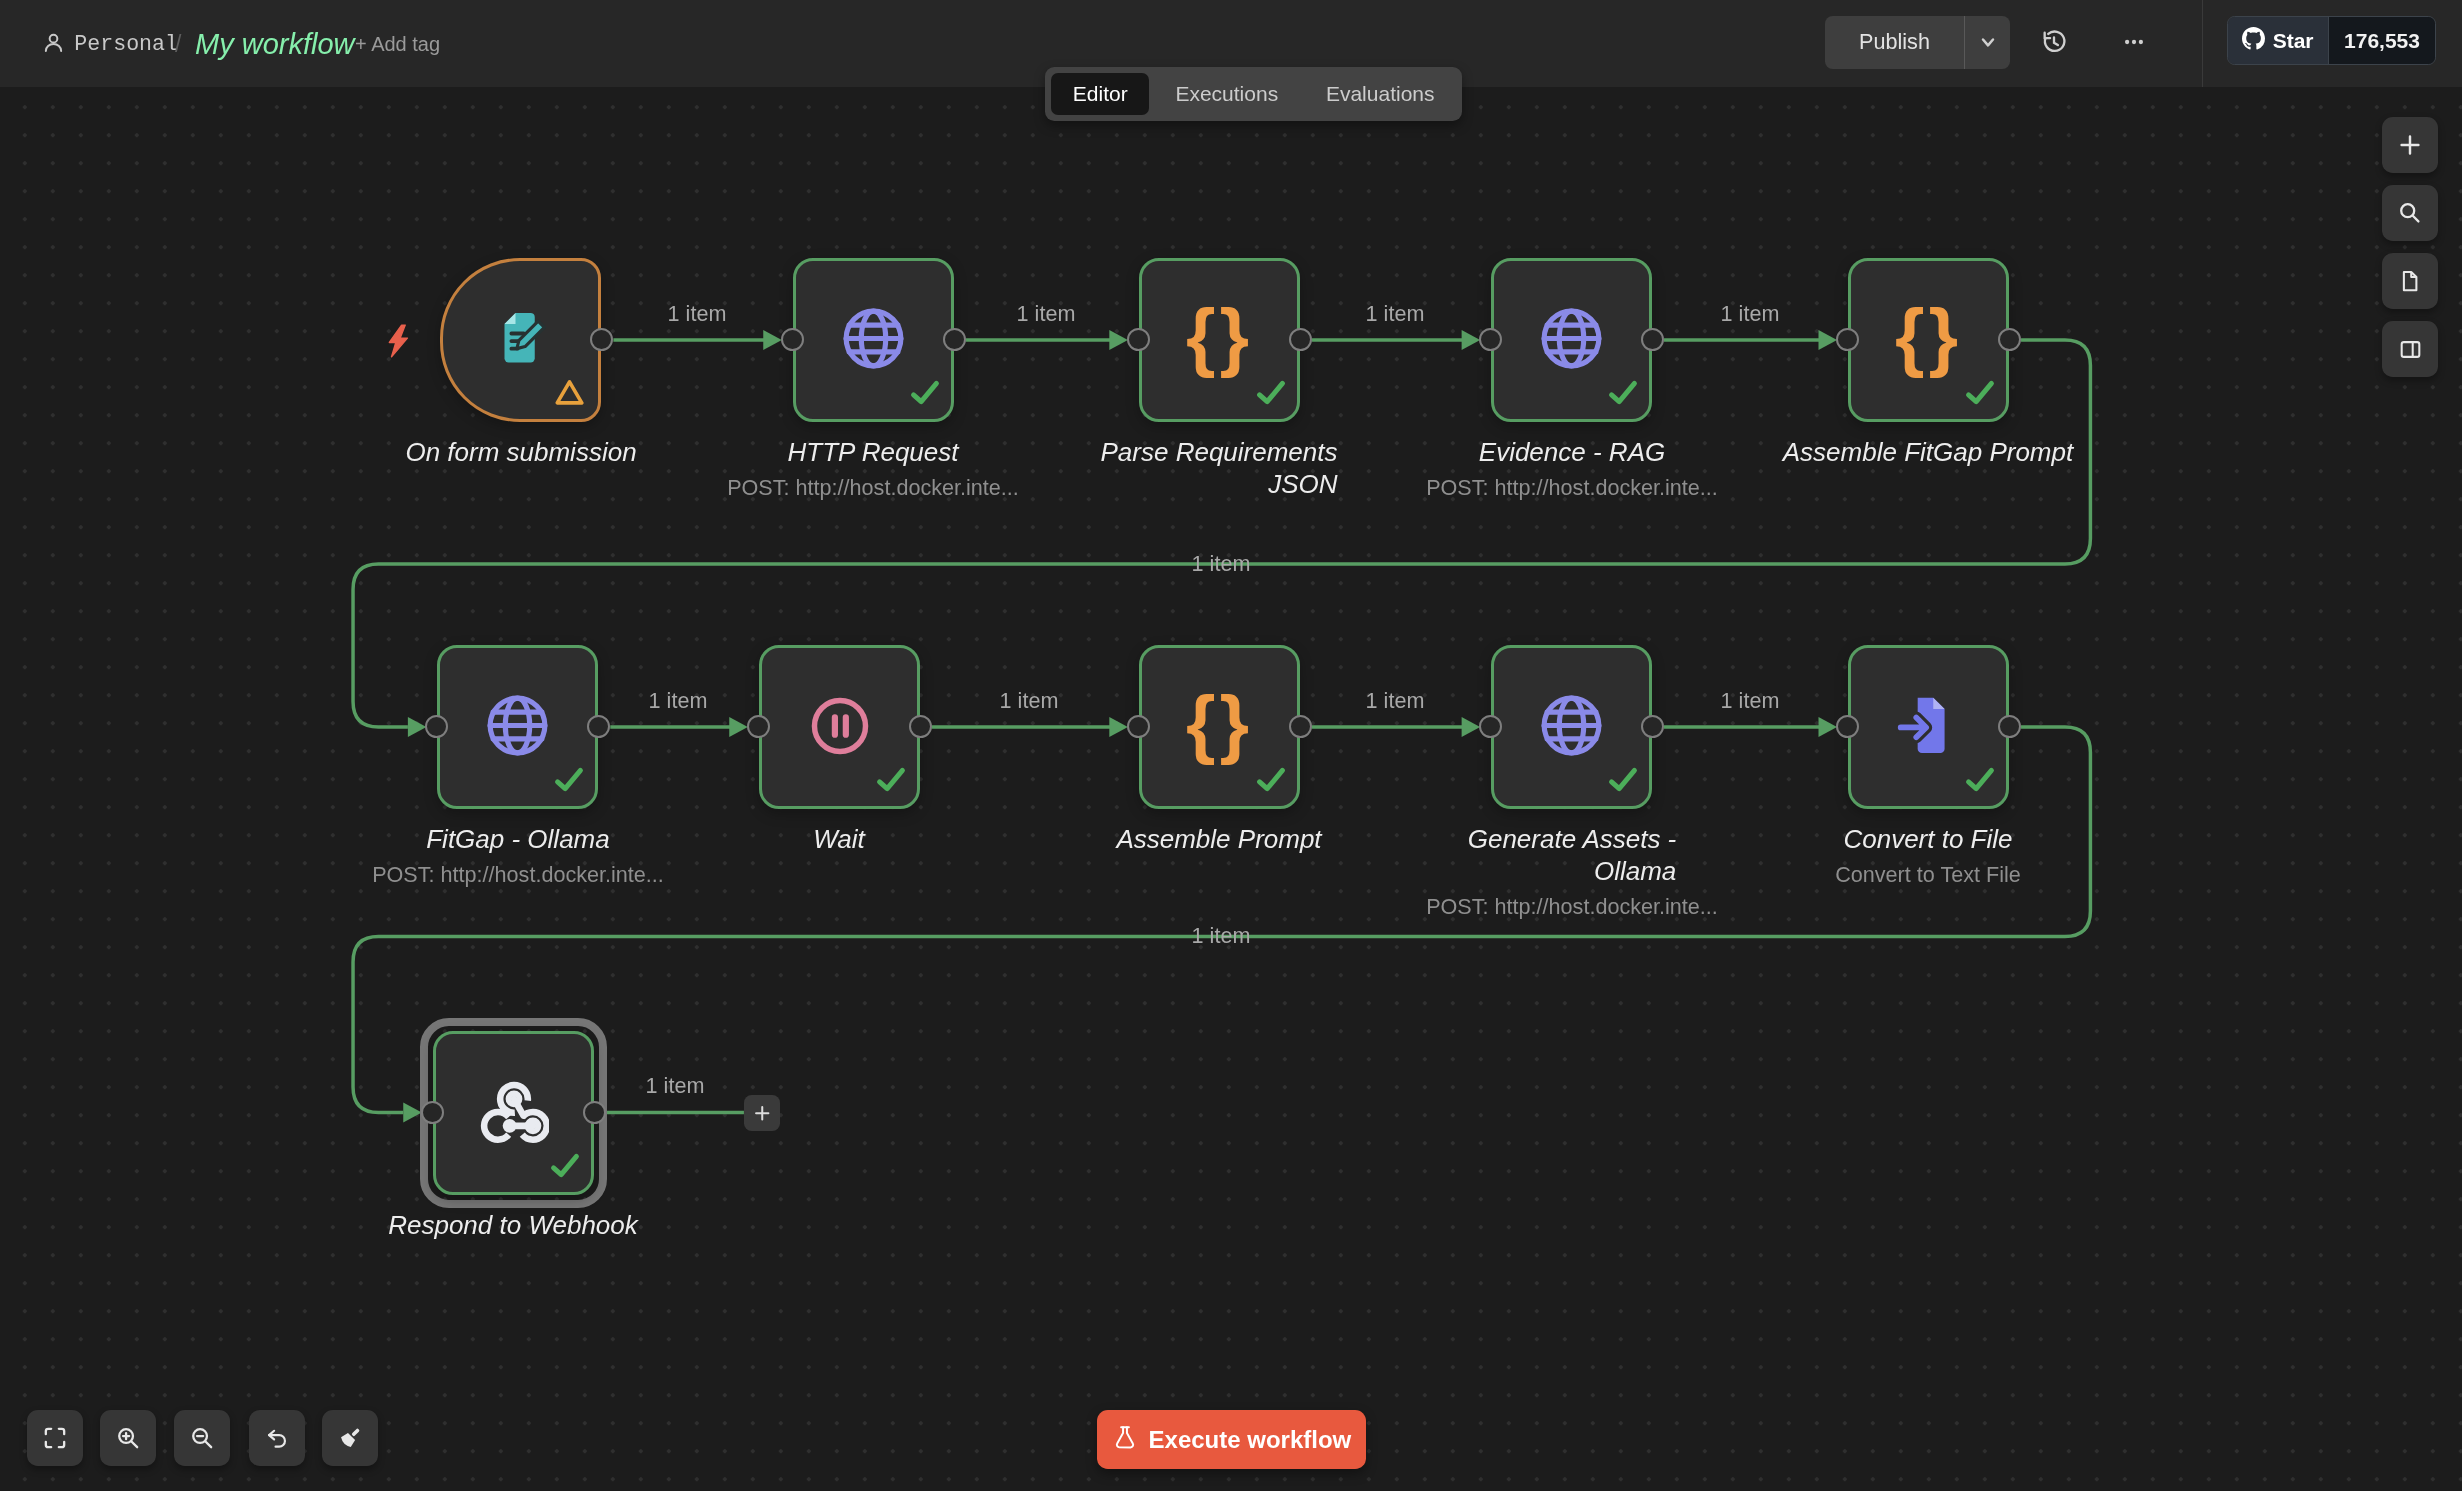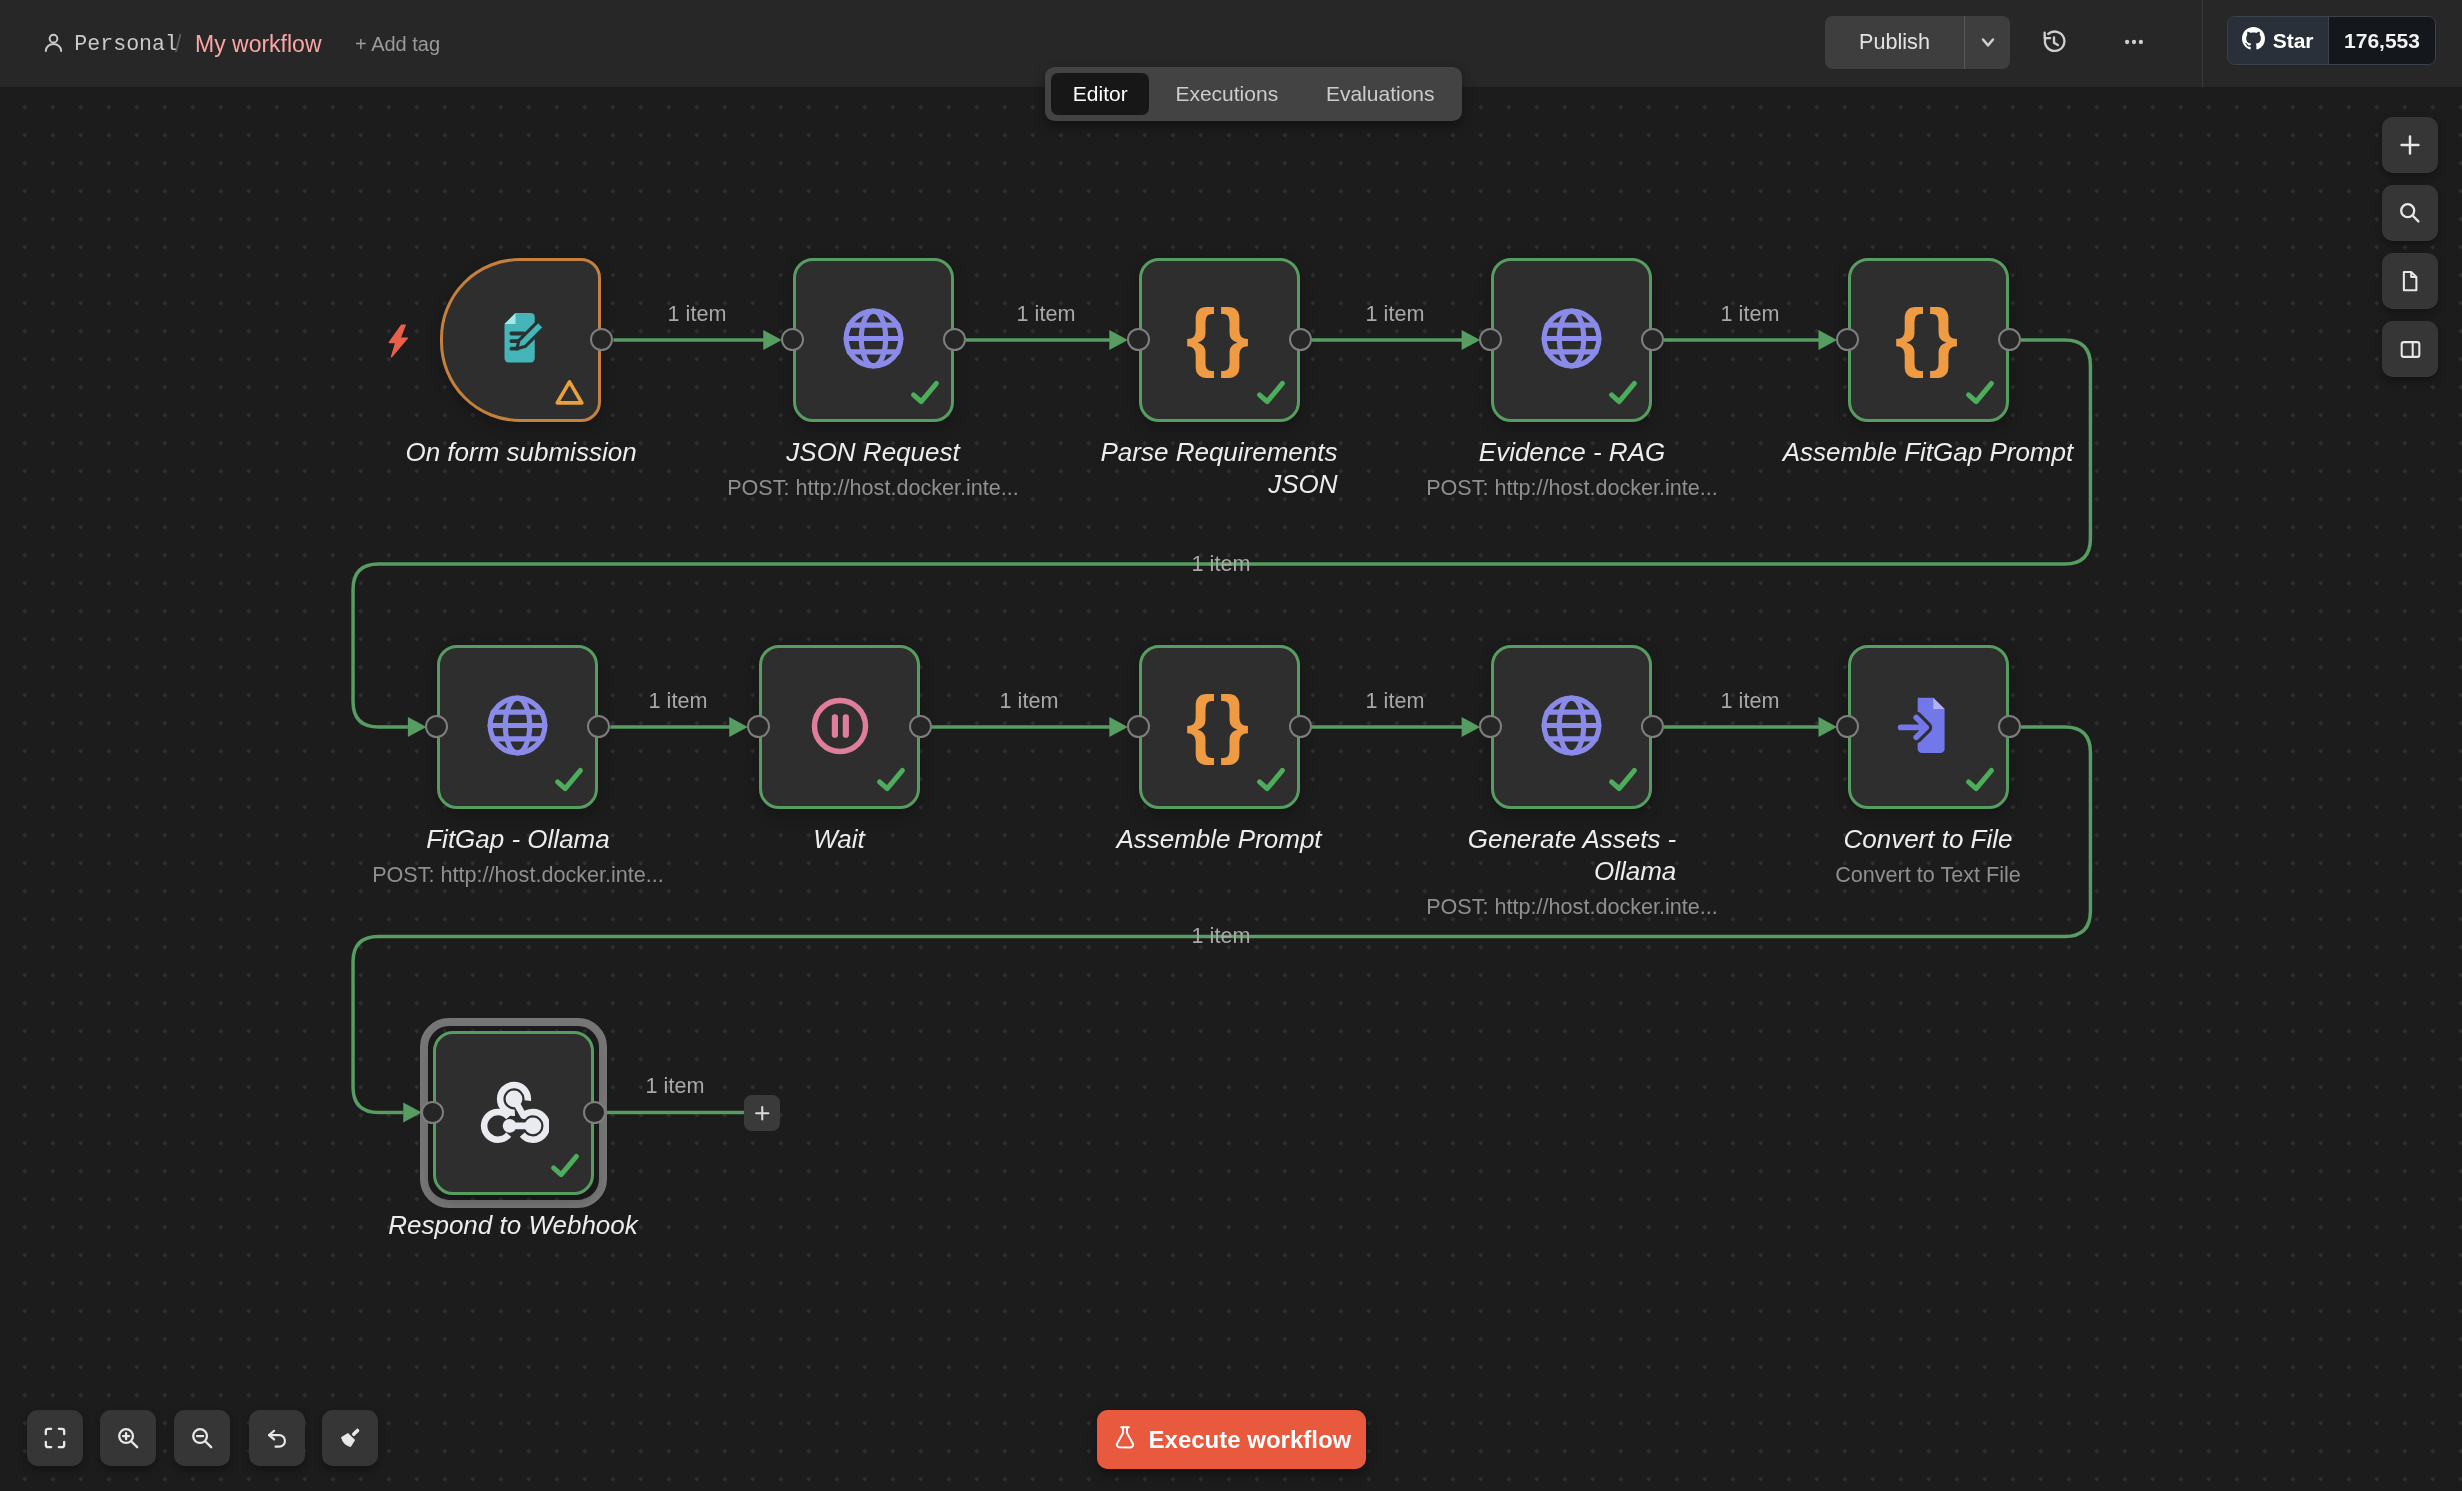--- a/index.html
+++ b/index.html
@@ -3,21 +3,21 @@
 <meta charset="utf-8">
 <style>
   html,body{margin:0;padding:0;background:#111;}
   .screen{position:relative;width:2462px;height:1492px;overflow:hidden;background:#1C1C1C;
           font-family:"Liberation Sans",sans-serif;-webkit-font-smoothing:antialiased;}
   
   .header{position:absolute;left:0;top:0;width:100%;height:87px;background:#272727;z-index:10;}
   .hitem{position:absolute;top:50%;transform:translateY(-50%);display:flex;align-items:center;gap:9.3px;}
   .crumb-project{color:#C9C9C9;font-size:21.6px;cursor:pointer;font-family:Liberation Mono, monospace;}
   .crumb-sep{color:#5d5d5d;font-size:23px;}
-  .wf-title{color:#fca5a5;font-size:23px;font-weight:500;}
+  .wf-title{color:#86efac;font-size:29px;font-weight:500;font-style:italic;}
   .add-tag{color:#9a9a9a;font-size:20px;}
   .publish-btn{position:absolute;left:1825px;top:15.5px;width:185px;height:53px;background:#3E3E3E;
                border-radius:7.7px;display:flex;align-items:center;overflow:hidden;cursor:pointer;}
   .publish-label{flex:1;text-align:center;color:#E3E3E3;font-size:21.6px;}
   .publish-caret{width:45px;height:100%;display:flex;align-items:center;justify-content:center;
                  border-left:0.8px solid rgba(255,255,255,.14);}
   .icon-btn{position:absolute;top:23px;width:37px;height:37px;display:flex;align-items:center;
             justify-content:center;cursor:pointer;border-radius:6.2px;}
   .hdr-divider{position:absolute;left:2202px;top:0;width:0.8px;height:87px;background:#3A3A3A;}
   .gh-badge{position:absolute;left:2227px;top:16px;height:47px;display:flex;border:1.5px solid #3C434B;
@@ -154,21 +154,21 @@
       <span class="check">
         <svg viewBox="0 0 44 38" width="34" height="29">
             <path d="M7,22 L17,31 L37,7" stroke="#4CAE5A" stroke-width="6.5" fill="none" stroke-linecap="round" stroke-linejoin="round"></path>
           </svg>
       </span>
     </div>
     <div class="port in"></div>
     <div class="port out"></div>
   </div>
   <div class="caption" style="left:873px;top:437px">
-    <div class="n-name">JSON Request</div>
+    <div class="n-name">HTTP Request</div>
     <div class="n-sub">POST: http://host.docker.inte...</div>
   </div>
 
   <div class="node" style="left:1139px;top:258px">
     <div class="node-box">
       <span class="braces">{}</span>
       <span class="check">
         <svg viewBox="0 0 44 38" width="34" height="29">
             <path d="M7,22 L17,31 L37,7" stroke="#4CAE5A" stroke-width="6.5" fill="none" stroke-linecap="round" stroke-linejoin="round"></path>
           </svg>

